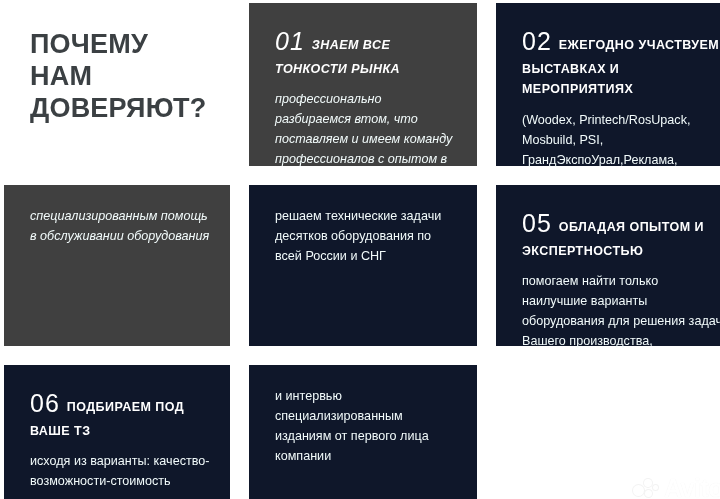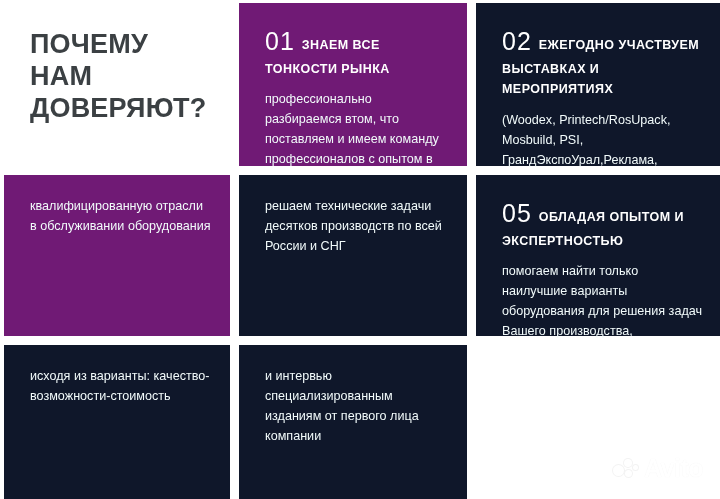--- a/index.html
+++ b/index.html
@@ -9,36 +9,36 @@
     font-family:"Liberation Sans", sans-serif;
     overflow:hidden;
   }
   .board{
     position:relative;
     width:720px;height:460px;
     background:#ffffff;
     display:grid;
     grid-template-columns:233px 235px 252px;
     grid-template-rows:170px 168px 161px;
-    gap:2px;
+    gap:12px;
   }
   .cell{
     position:relative;
     box-sizing:border-box;
     overflow:hidden;
   }
   
   .panel{
     position:absolute;
     left:4px;right:3px;top:3px;bottom:4px;
     box-sizing:border-box;
     padding:22px 18px 14px 26px;
   }
   .cell.r1c1 .panel, .cell.r3c3 .panel{background:#ffffff;}
-  .panel.dark{background:#701a75;}
+  .panel.dark{background:#404040;font-style:italic;}
   .panel.light{background:#0f172a;}
 
   
   .title{
     color:#3b4043;
     font-size:27px;
     font-weight:bold;
     letter-spacing:.2px;
     line-height:1.18;
     padding-top:4px;
@@ -120,41 +120,44 @@
       <div class="headline">
         <span class="num">02</span><span class="htext">ЕЖЕГОДНО УЧАСТВУЕМ ВЫСТАВКАХ И МЕРОПРИЯТИЯХ</span>
       </div>
       <p class="body">(Woodex, Printech/RosUpack, Mosbuild, PSI, ГрандЭкспоУрал,Реклама, Мебель, Мир Стекла и др.)</p>
 
     </div>
   </div>
 
   <div class="cell">
     <div class="panel dark">
-      <p class="body">квалифицированную отрасли в обслуживании оборудования</p>
+      <p class="body">специализированным помощь в обслуживании оборудования</p>
     </div>
   </div>
 
   <div class="cell">
     <div class="panel light">
-      <p class="body">решаем технические задачи десятков производств по всей России и СНГ</p>
+      <p class="body">решаем технические задачи десятков оборудования по всей России и СНГ</p>
     </div>
   </div>
 
   <div class="cell">
     <div class="panel light">
       <div class="headline">
         <span class="num">05</span><span class="htext">ОБЛАДАЯ ОПЫТОМ И ЭКСПЕРТНОСТЬЮ</span>
       </div>
       <p class="body">помогаем найти только наилучшие варианты оборудования для решения задач Вашего производства, минимизируя расходы</p>
     </div>
   </div>
 
   <div class="cell">
     <div class="panel light">
+      <div class="headline">
+        <span class="num">06</span><span class="htext">ПОДБИРАЕМ ПОД ВАШЕ ТЗ</span>
+      </div>
       <p class="body">исходя из варианты: качество-возможности-стоимость</p>
     </div>
   </div>
 
   <div class="cell">
     <div class="panel light">
       <p class="body">и интервью специализированным изданиям от первого лица компании</p>
 
     </div>
   </div>

